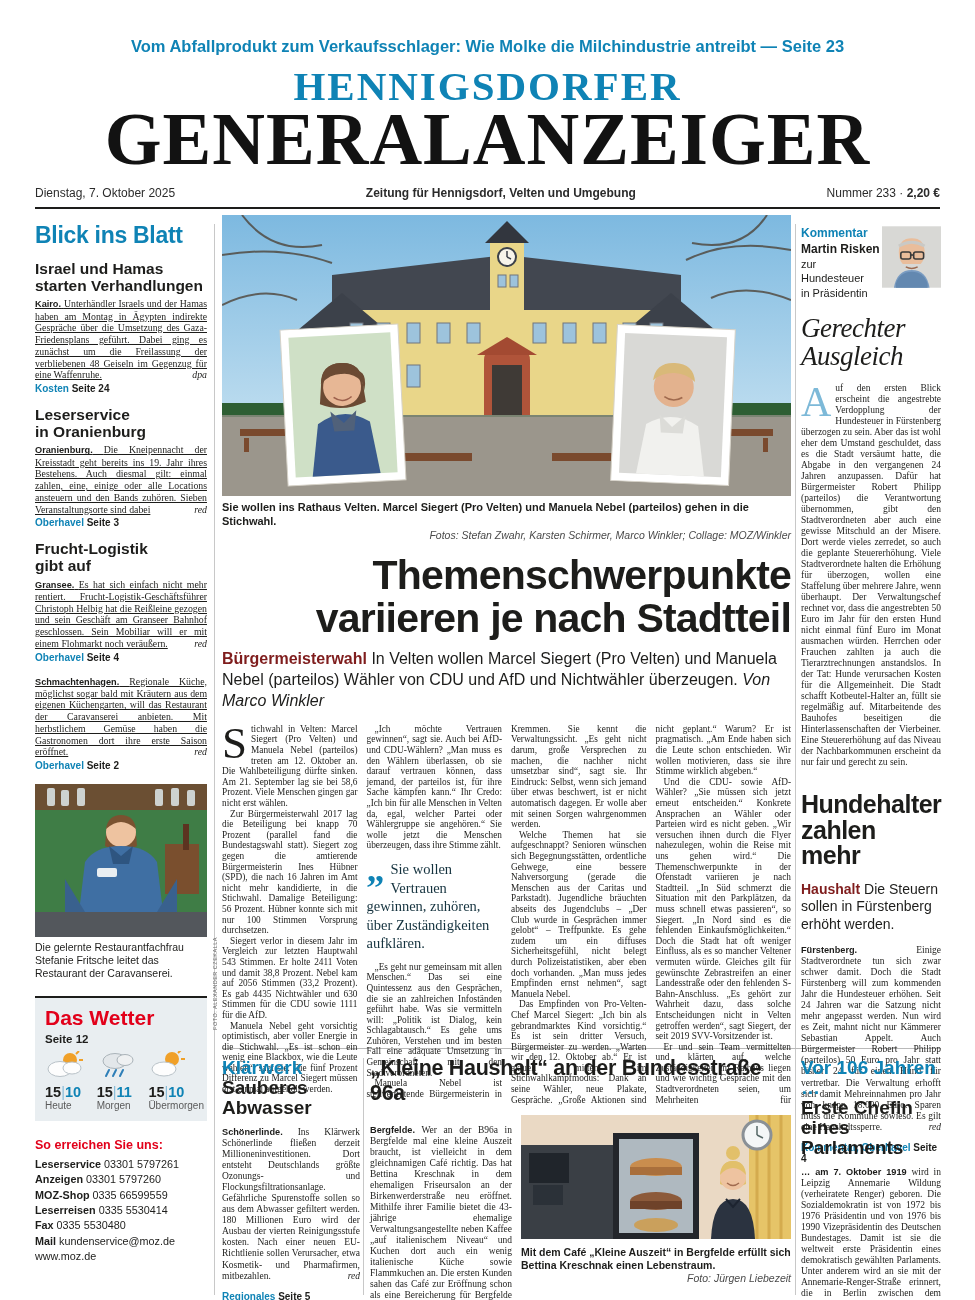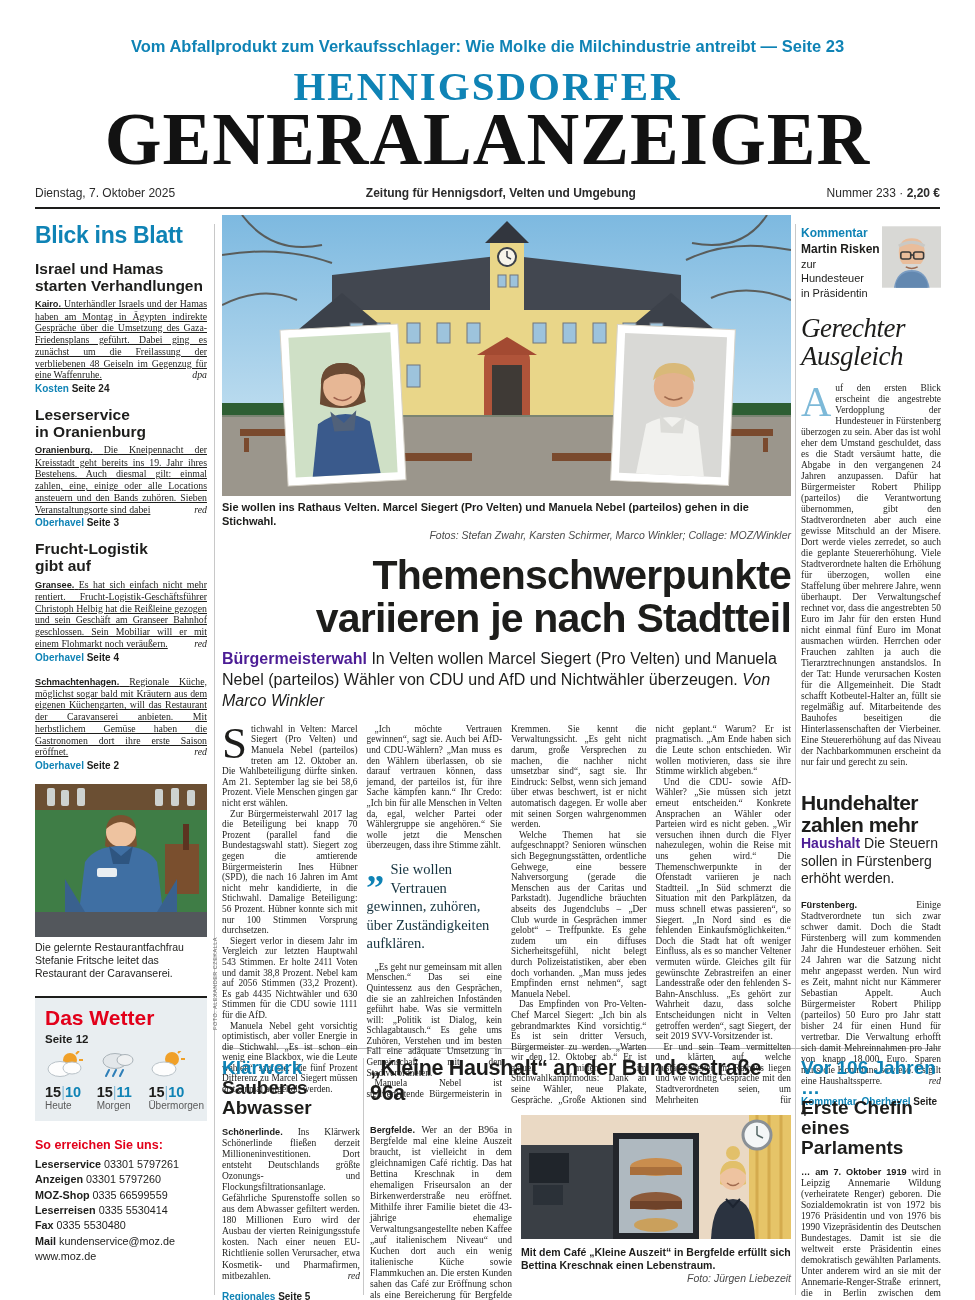--- a/index.html
+++ b/index.html
@@ -57,21 +57,21 @@
 
   
   .main{position:absolute;left:222px;top:215px;width:569px;}
   .main-photo{position:relative;width:569px;height:281px;overflow:hidden;}
   .m-cap{font-size:11px;font-weight:bold;margin-top:4px;line-height:1.3;}
   .m-credit{display:block;text-align:right;font-weight:normal;font-style:italic;
             color:#4a4a4a;font-size:10.5px;}
   .m-headline{font-size:41px;font-weight:800;line-height:1.04;letter-spacing:-0.8px;
               margin:12px 0 10px;white-space:pre-line;text-align:right;}
   .m-stand{font-size:16px;line-height:1.3;margin:0 0 12px;}
-  .m-kicker{color:#4c1d95;font-weight:800;}
+  .m-kicker{color:#7f1d1d;font-weight:800;}
   .m-byline{font-style:italic;}
   .cols{column-count:4;column-gap:9px;height:383px;overflow:hidden;
         font-family:"Liberation Serif",serif;font-size:9.3px;line-height:1.14;
         text-align:justify;hyphens:auto;}
   .cols p{margin:0;text-indent:8px;}
   .cols p.first{text-indent:0;}
   .dropcap{float:left;font-size:45px;line-height:36px;padding:1px 4px 0 0;text-indent:0;}
   .pullquote{break-inside:avoid;margin:9px 2px 9px 0;font-size:14.5px;line-height:1.28;
              text-align:left;color:#14323e;text-indent:0;}
   .pq-mark{float:left;color:#0f83b5;font-size:36px;line-height:.55;margin:2px 6px 0 0;
@@ -84,21 +84,21 @@
   .k-kicker{color:#0f83b5;font-weight:800;font-size:12px;}
   .k-name{font-weight:800;font-size:12px;}
   .k-photo{width:60px;height:62px;}
   .k-headline{font-family:"Liberation Serif",serif;font-style:italic;font-weight:normal;
               font-size:27px;line-height:1.05;margin:14px 0 12px;letter-spacing:-0.5px;}
   .k-body{font-family:"Liberation Serif",serif;font-size:9.5px;line-height:1.16;
           text-align:justify;hyphens:auto;}
   .k-drop{float:left;color:#7db9d8;font-size:42px;line-height:34px;padding:2px 4px 0 0;
           font-family:"Liberation Serif",serif;}
   .dog{margin-top:24px;}
-  .dog-h{font-size:21px;font-weight:800;line-height:1.02;margin:0 0 0;letter-spacing:-0.5px;}
+  .dog-h{font-size:25px;font-weight:800;line-height:1.02;margin:0 0 12px;letter-spacing:-0.5px;}
   .dog-sub{font-size:14px;line-height:1.25;margin:0 0 12px;}
   .dog-body{font-family:"Liberation Serif",serif;font-size:9.5px;line-height:1.16;
             text-align:justify;hyphens:auto;}
   .dog-body b{font-family:"Liberation Sans",sans-serif;font-size:9.2px;}
 
   
   .b-left{position:absolute;left:222px;top:1058px;width:138px;}
   .b-kicker{color:#0f83b5;font-size:19px;font-weight:800;line-height:1.05;}
   .b-h{font-size:19px;font-weight:800;line-height:1.05;margin:0 0 7px;white-space:pre-line;}
   .b-body{font-family:"Liberation Serif",serif;font-size:9.5px;line-height:1.16;

